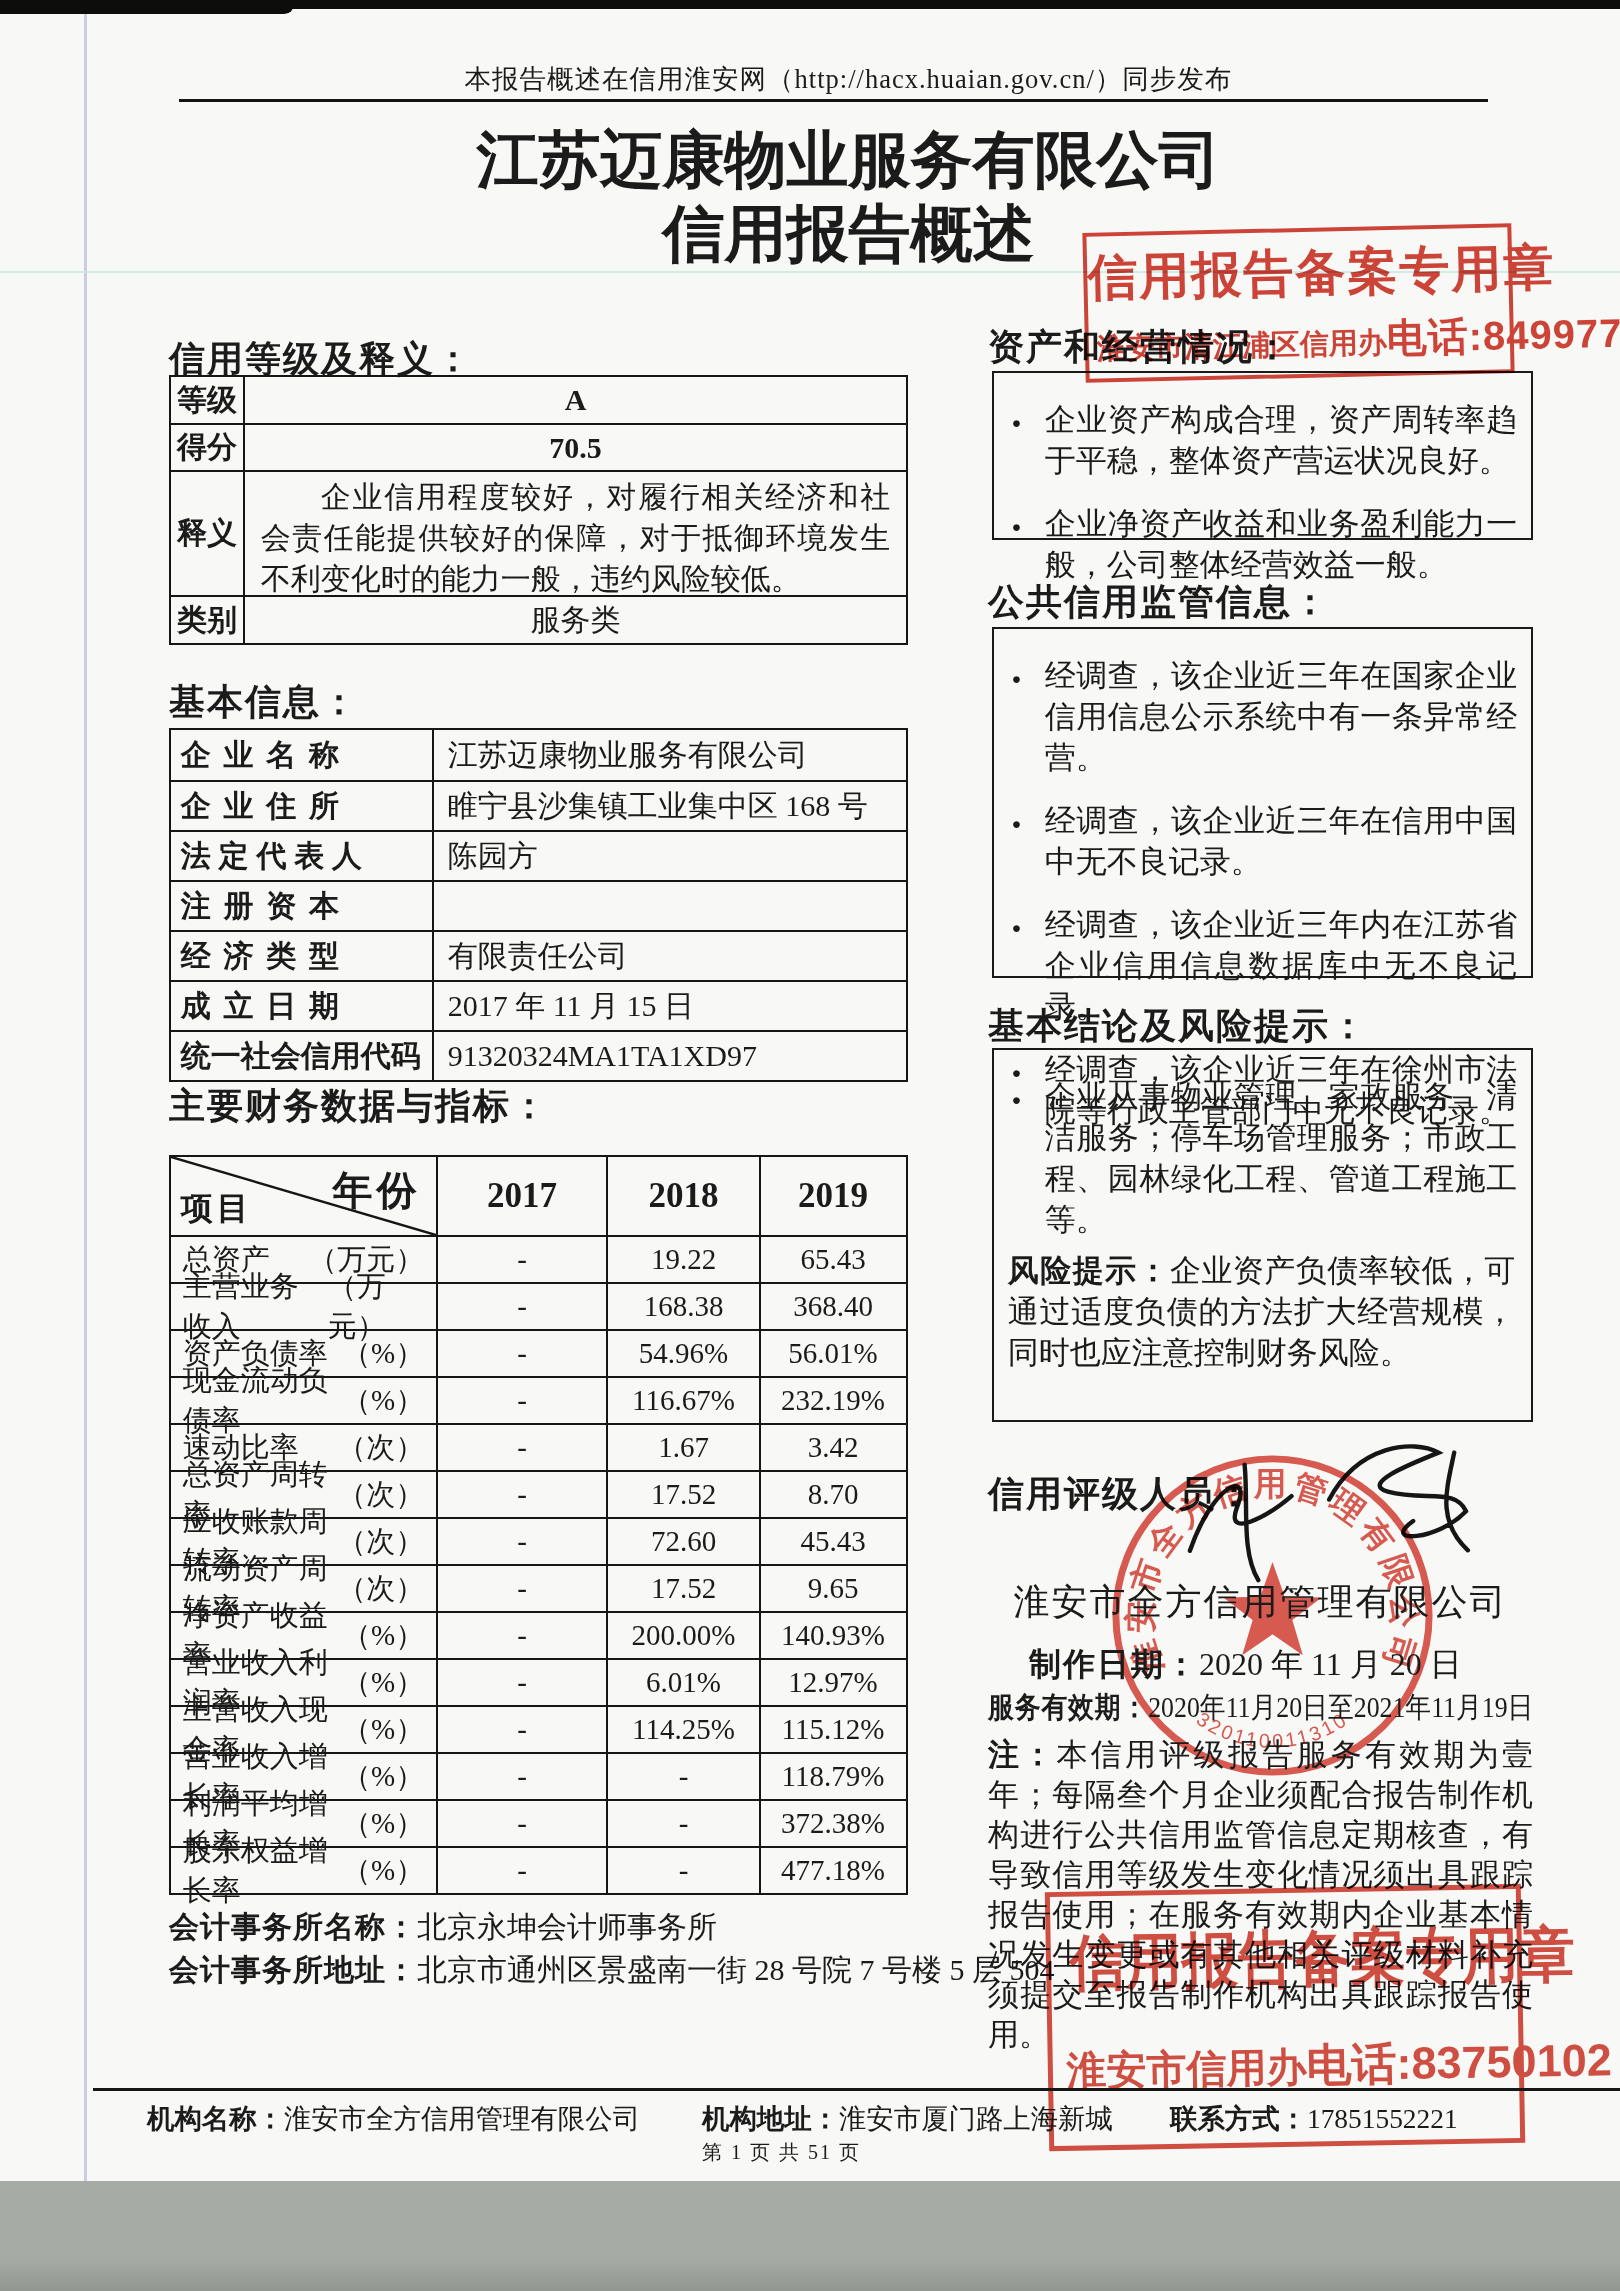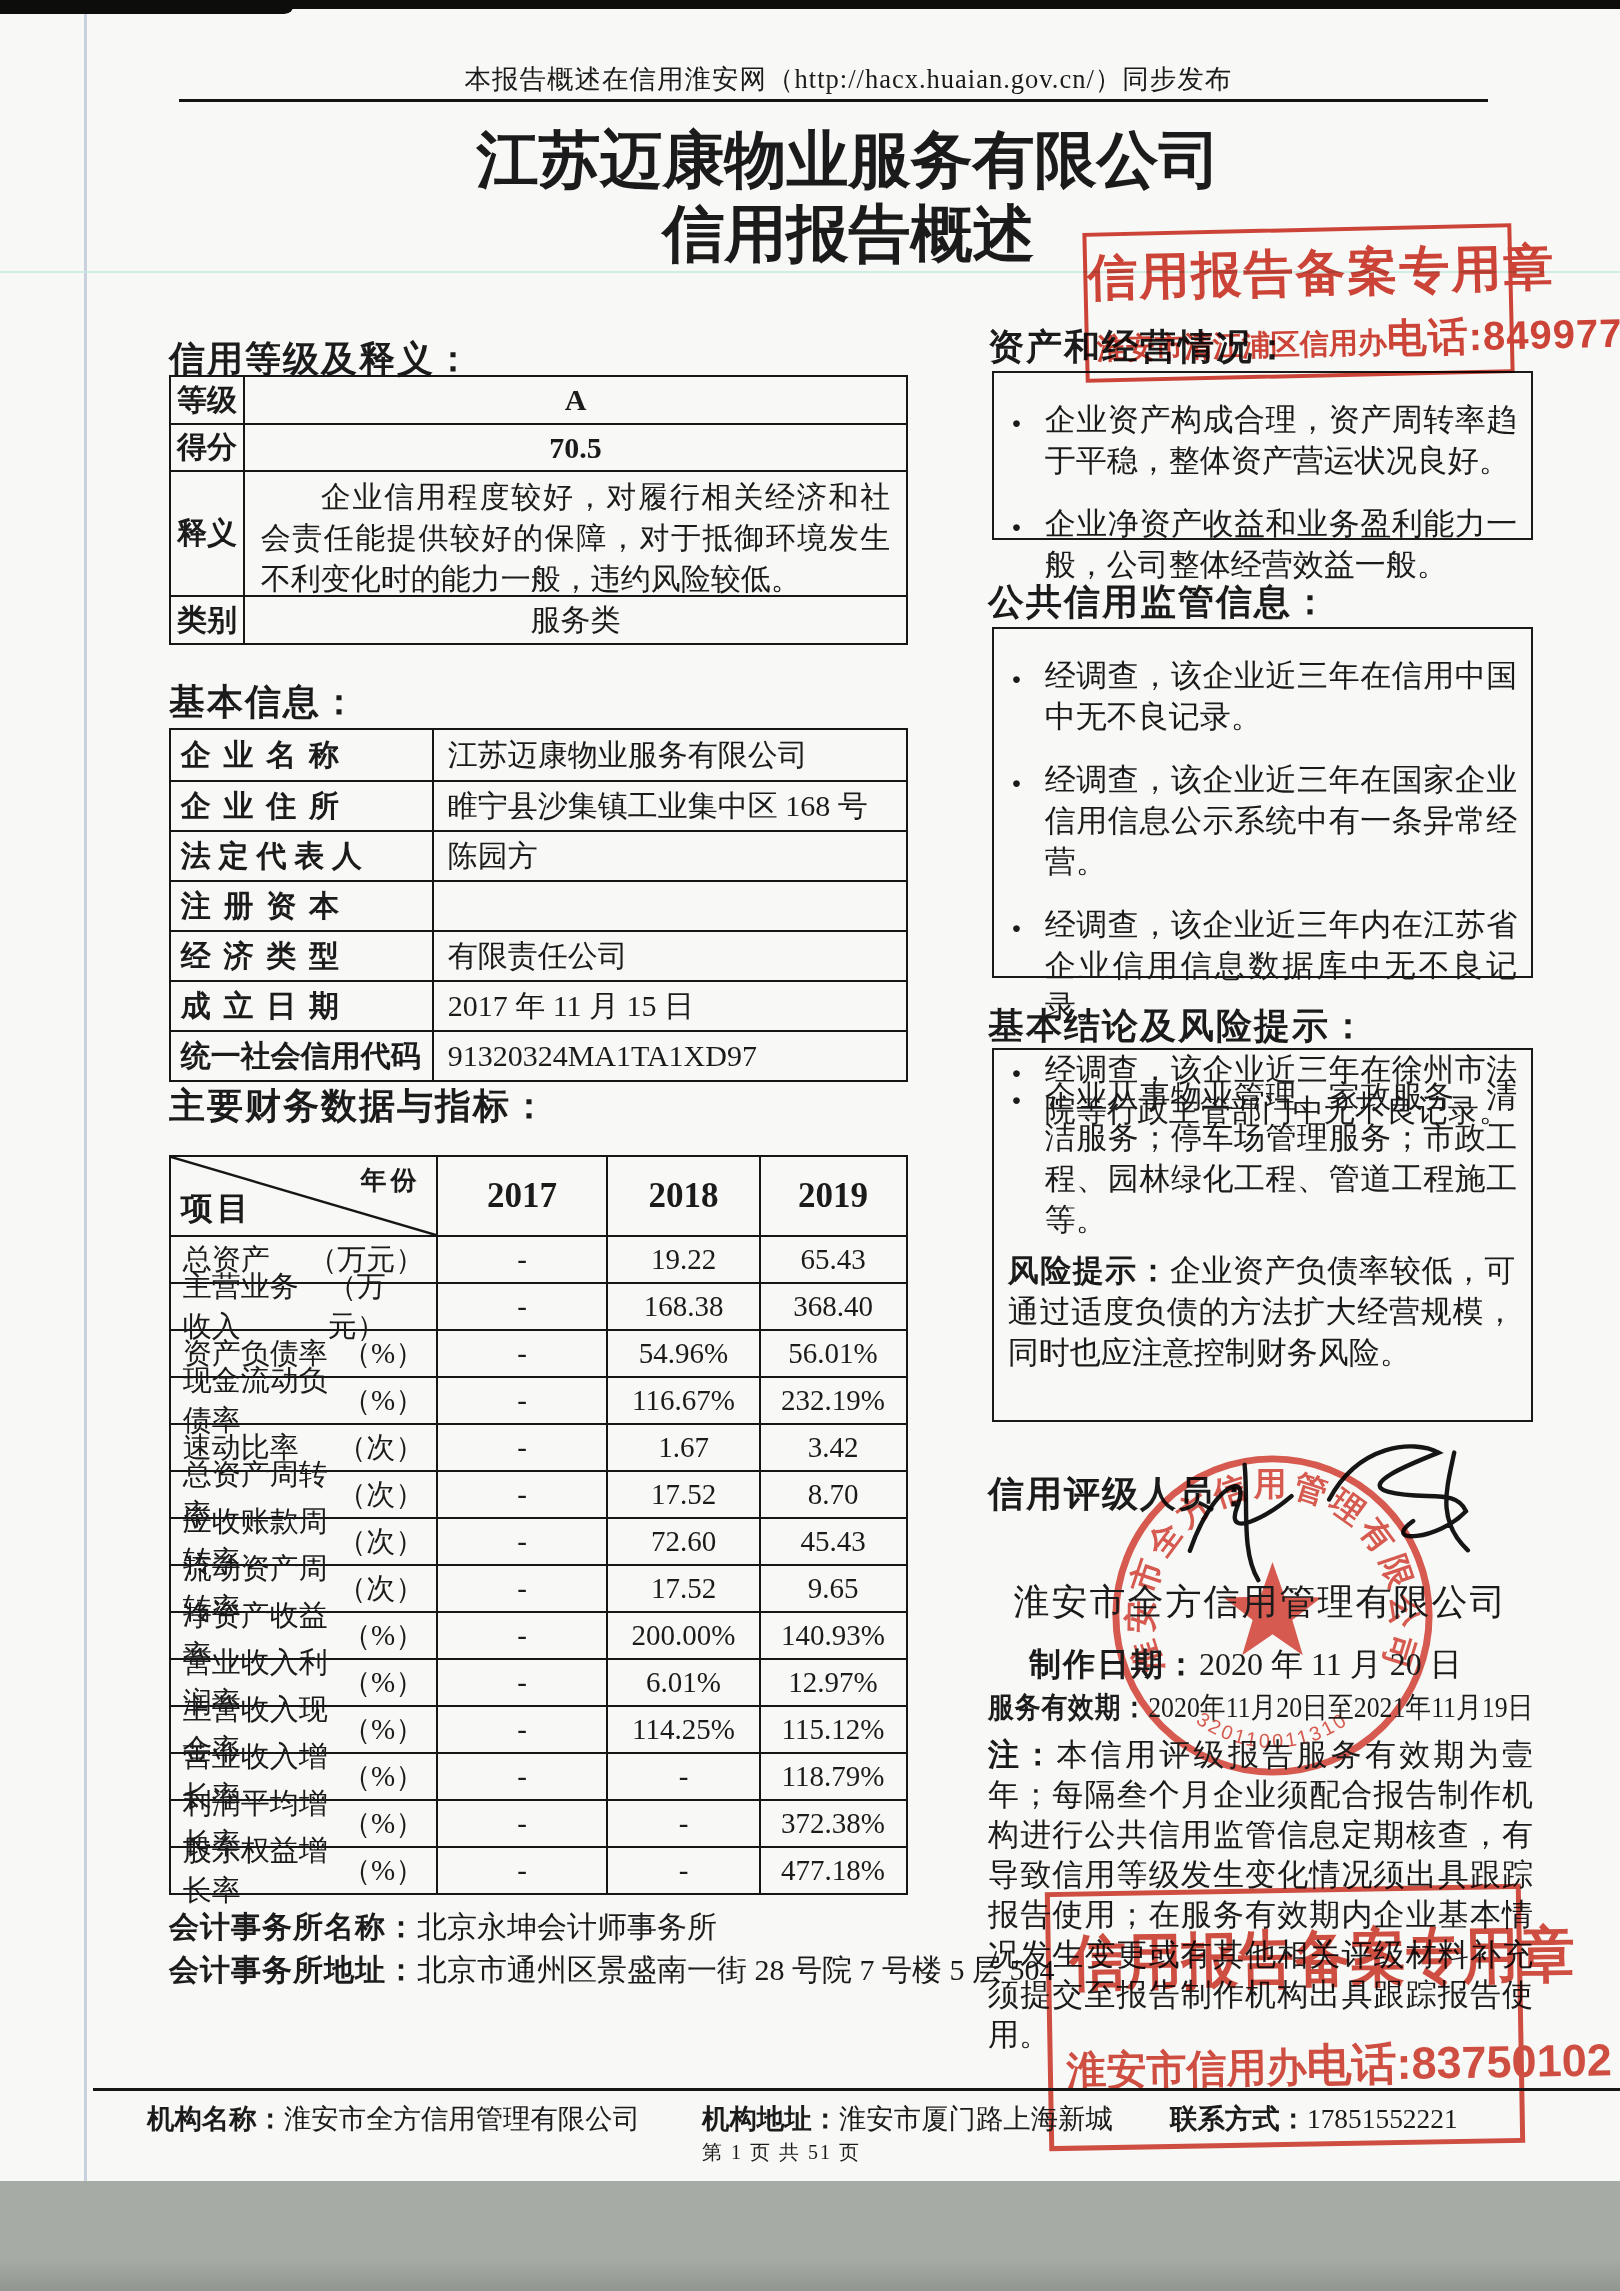--- a/index.html
+++ b/index.html
@@ -43,21 +43,21 @@
   #t2 .th span{display:inline-block;letter-spacing:12.7px;white-space:nowrap;}
   #t2 .tr:nth-child(3) .th span{letter-spacing:7.8px;}
   #t2 .tr:nth-child(7) .th span{letter-spacing:0;}
   #t2 .td{justify-content:flex-start;padding-left:13.7px;}
 
   
   #t3{left:169px;top:1155px;width:739px;}
   #t3 .hrow{display:flex;height:78px;box-sizing:border-box;}
   #t3 .corner{position:relative;width:267px;flex:none;border-right:2px solid #161616;box-sizing:border-box;}
   #t3 .corner svg{position:absolute;left:0;top:0;width:100%;height:100%;}
-  #t3 .corner .cn-top{position:absolute;right:15.7px;top:5.9px;font-size:26px;font-weight:bold;letter-spacing:3.9px;}
+  #t3 .corner .cn-top{position:absolute;right:15.7px;top:5.9px;font-size:40px;font-weight:bold;letter-spacing:3.9px;}
   #t3 .corner .cn-bot{position:absolute;left:9.8px;bottom:3.9px;font-size:32px;font-weight:bold;letter-spacing:3.9px;}
   #t3 .yh{flex:none;display:flex;align-items:center;justify-content:center;
           font-size:35px;font-weight:bold;border-right:2px solid #161616;box-sizing:border-box;}
   #t3 .yh:last-child{border-right:0;}
   #t3 .tr{height:47px;}
   #t3 .th{width:267px;font-weight:normal;justify-content:space-between;padding:0 11.8px;font-size:29px;}
   #t3 .td{font-size:29px;padding:0 3.9px;border-right:2px solid #161616;}
   #t3 .td:last-child{border-right:0;}
   #t3 .c1{width:170px;flex:none;} #t3 .c2{width:153px;flex:none;} #t3 .c3{width:144px;flex:none;}
 
@@ -341,22 +341,22 @@
   <div class="rbox" style="top:371px;height:169px;">
     <ul id="assets-list">
         <li>企业资产构成合理，资产周转率趋于平稳，整体资产营运状况良好。</li>
         <li>企业净资产收益和业务盈利能力一般，公司整体经营效益一般。</li>
       </ul>
   </div>
 
   <div class="sec-h" style="left:988px;top:578px;">公共信用监管信息：</div>
   <div class="rbox" style="top:627px;height:351px;">
     <ul id="public-list">
+        <li>经调查，该企业近三年在国家企业信用信息公示系统中有一条异常经营。</li>
         <li>经调查，该企业近三年在信用中国中无不良记录。</li>
-        <li>经调查，该企业近三年在国家企业信用信息公示系统中有一条异常经营。</li>
         <li>经调查，该企业近三年内在江苏省企业信用信息数据库中无不良记录。</li>
         <li>经调查，该企业近三年在徐州市法院等行政主管部门中无不良记录。</li>
       </ul>
   </div>
 
   <div class="sec-h" style="left:988px;top:1002px;">基本结论及风险提示：</div>
   <div class="rbox" style="top:1048px;height:374px;">
     <ul id="conclusion-list">
         <li>企业从事物业管理、家政服务、清洁服务；停车场管理服务；市政工程、园林绿化工程、管道工程施工等。</li>
       </ul>

